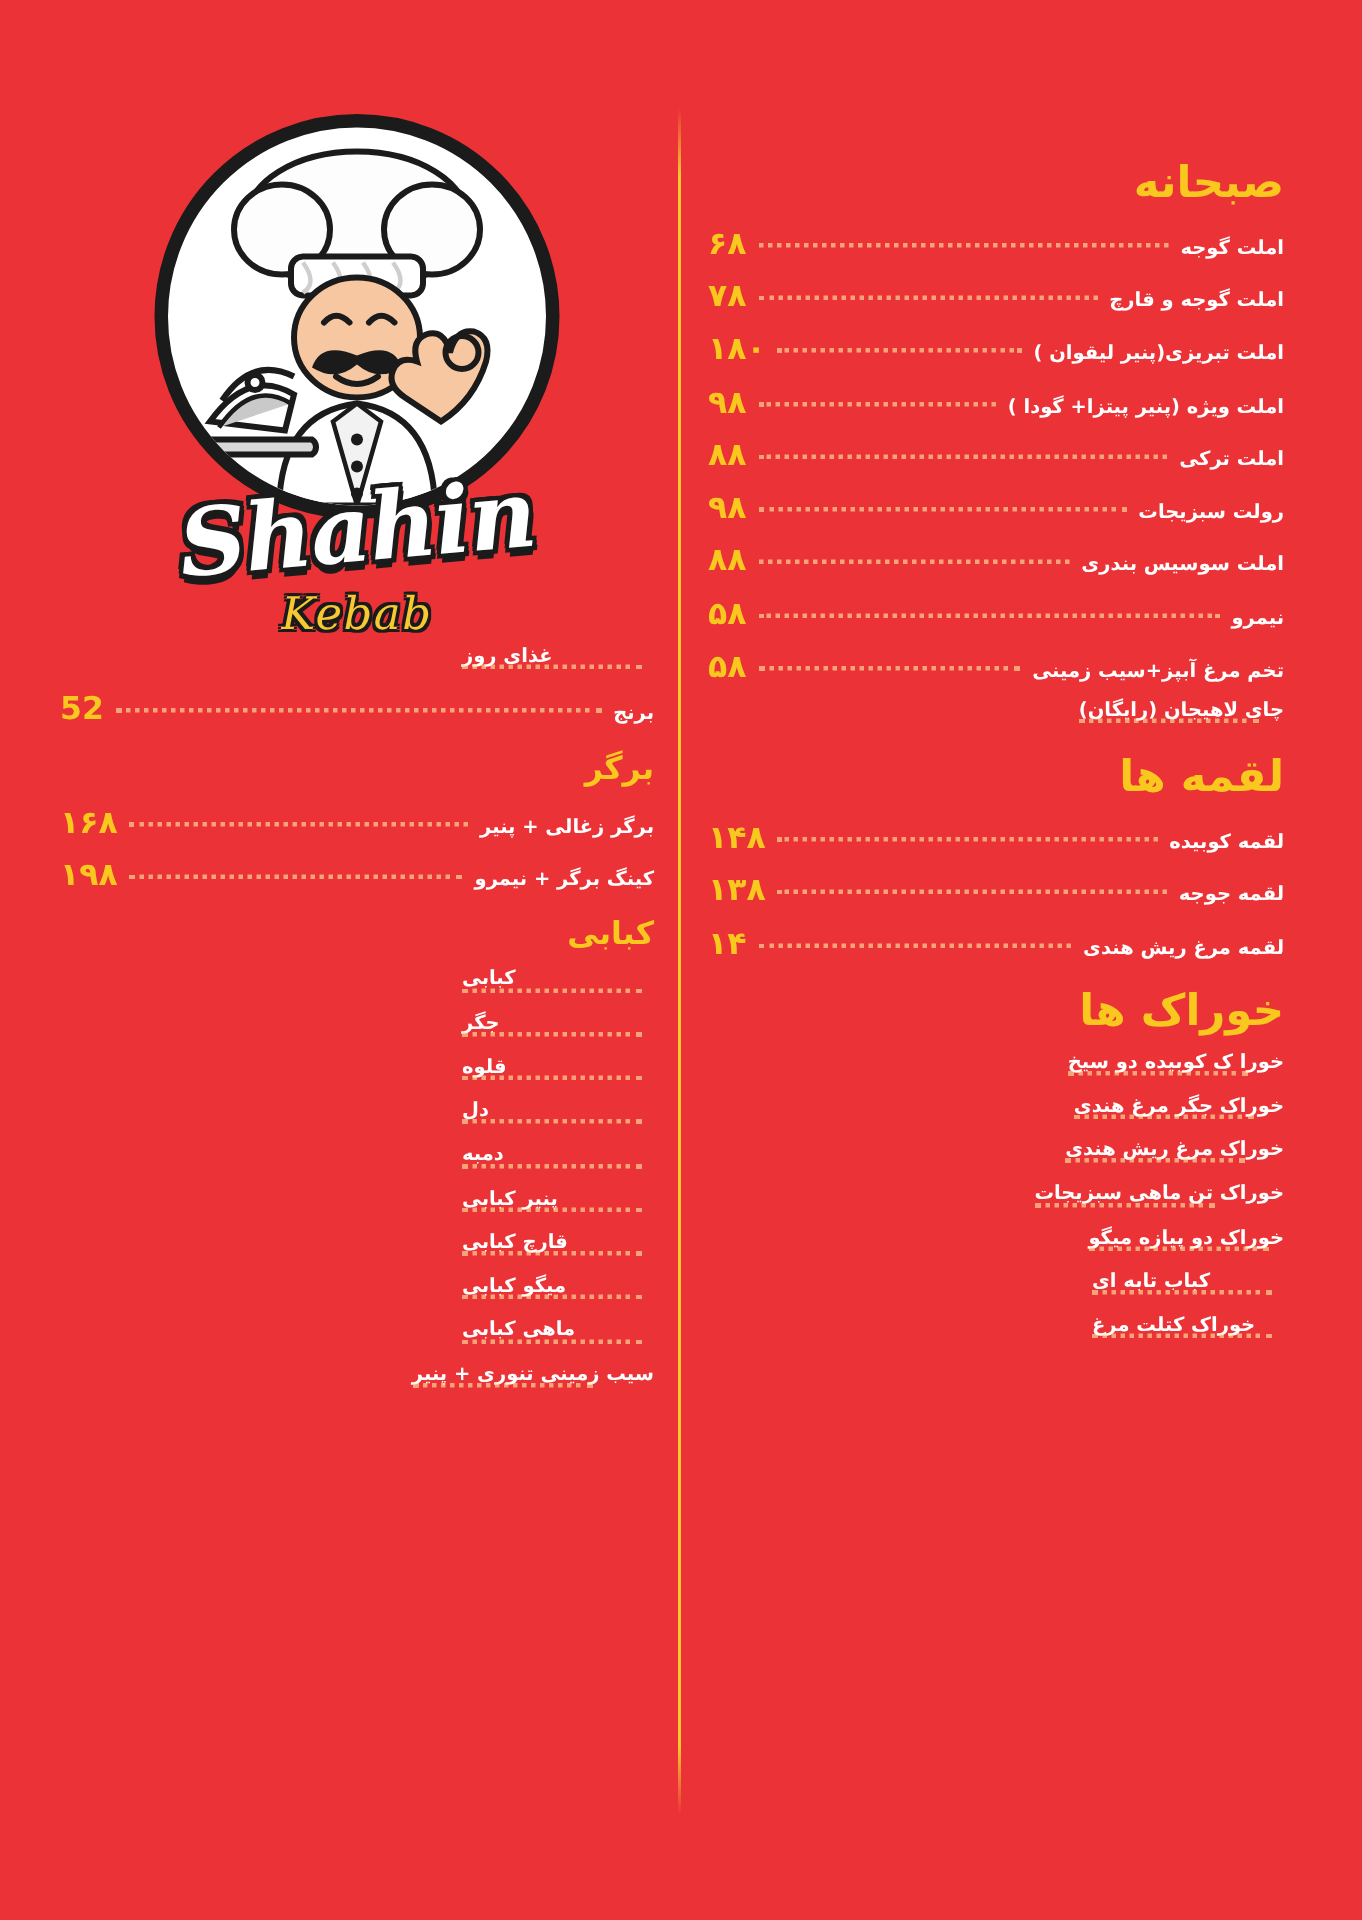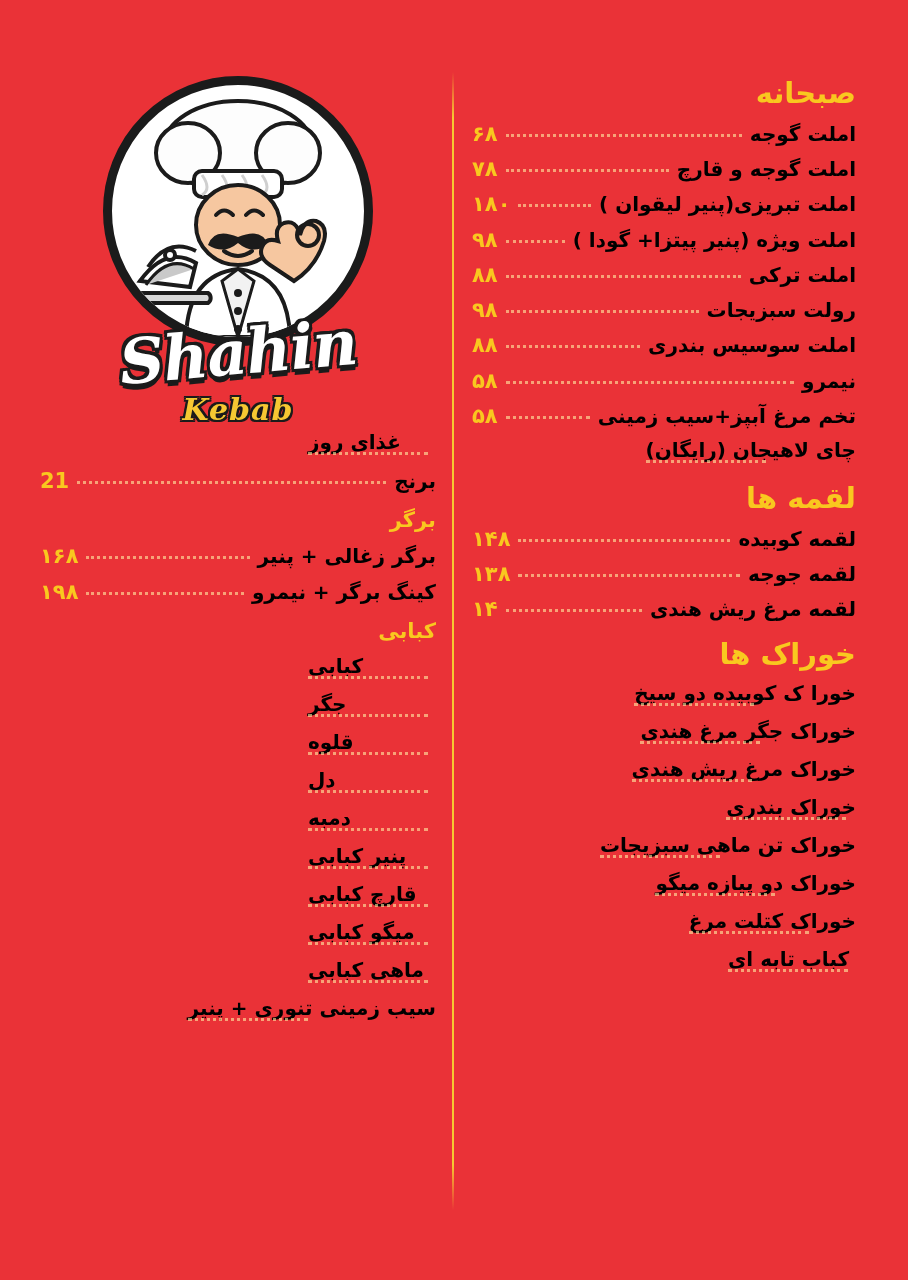--- a/index.html
+++ b/index.html
@@ -22,21 +22,21 @@
     flex-direction: row;
   }
 
   
   .col {
     box-sizing: border-box;
     position: relative;
   }
   .col-right {           
     width: 452px;
-    padding: 62px 52px 40px 16px;
+    padding: 90px 52px 40px 16px;
   }
   .col-left {
     width: 456px;
     padding: 62px 20px 40px 40px;
   }
 
   
   .divider {
     position: absolute;
     top: 72px;
@@ -87,21 +87,21 @@
       0 6px 0 #1b1b1b;
     white-space: nowrap;
   }
   .logo-sub {
     position: absolute;
     top: 322px;
     left: 50%;
     transform: translateX(-50%);
     font-family: "DejaVu Serif", serif;
     font-style: italic;
-    font-weight: bold;
+    font-weight: normal;
     font-size: 30px;
     color: #f6c832;
     letter-spacing: 1px;
     text-shadow:
       -2px 0 0 #1b1b1b, 2px 0 0 #1b1b1b, 0 -2px 0 #1b1b1b, 0 2px 0 #1b1b1b,
       -2px -2px 0 #1b1b1b, 2px -2px 0 #1b1b1b, -2px 2px 0 #1b1b1b, 2px 2px 0 #1b1b1b;
     white-space: nowrap;
   }
 
   
@@ -123,22 +123,22 @@
 
   
   .item {
     display: flex;
     flex-direction: row;
     align-items: baseline;
     margin: 0 0 9px 0;
     direction: rtl;
   }
   .item-name {
-    color: #000000;
-    font-size: 20px;
+    color: #ffffff;
+    font-size: 13px;
     font-weight: bold;
     white-space: nowrap;
     line-height: 1.25;
   }
   .item-dots {
     flex: 1 1 auto;
     min-width: 18px;
     margin: 0 8px;
     position: relative;
     top: -4px;
@@ -254,41 +254,36 @@
           <span class="item-name">خوراک جگر مرغ هندی</span>
           <span class="item-dots"></span>
           <span class="item-price"></span>
         </div>
         <div class="item no-price">
           <span class="item-name">خوراک مرغ ریش هندی</span>
           <span class="item-dots"></span>
           <span class="item-price"></span>
         </div>
         <div class="item no-price">
-          <span class="item-name">خوراک بندری</span>
-          <span class="item-dots"></span>
-          <span class="item-price"></span>
-        </div>
-        <div class="item no-price">
           <span class="item-name">خوراک تن ماهی سبزیجات</span>
           <span class="item-dots"></span>
           <span class="item-price"></span>
         </div>
         <div class="item no-price">
           <span class="item-name">خوراک دو پیازه میگو</span>
           <span class="item-dots"></span>
           <span class="item-price"></span>
         </div>
         <div class="item no-price">
+          <span class="item-name">کباب تابه ای</span>
+          <span class="item-dots"></span>
+          <span class="item-price"></span>
+        </div>
+        <div class="item no-price">
           <span class="item-name">خوراک کتلت مرغ</span>
-          <span class="item-dots"></span>
-          <span class="item-price"></span>
-        </div>
-        <div class="item no-price">
-          <span class="item-name">کباب تابه ای</span>
           <span class="item-dots"></span>
           <span class="item-price"></span>
         </div>
       </div>
     </div>
 
   <div class="divider"></div>
 
   <div class="col col-left" id="col-left">
 
@@ -343,21 +338,21 @@
 
   <div class="section">
         <div class="item no-price">
           <span class="item-name">غذای روز</span>
           <span class="item-dots"></span>
           <span class="item-price"></span>
         </div>
         <div class="item">
           <span class="item-name">برنج</span>
           <span class="item-dots"></span>
-          <span class="item-price">21</span>
+          <span class="item-price">52</span>
         </div>
       </div>
       <div class="section">
         <div class="section-title">برگر</div>
         <div class="item">
           <span class="item-name">برگر زغالی + پنیر</span>
           <span class="item-dots"></span>
           <span class="item-price">۱۶۸</span>
         </div>
         <div class="item">

